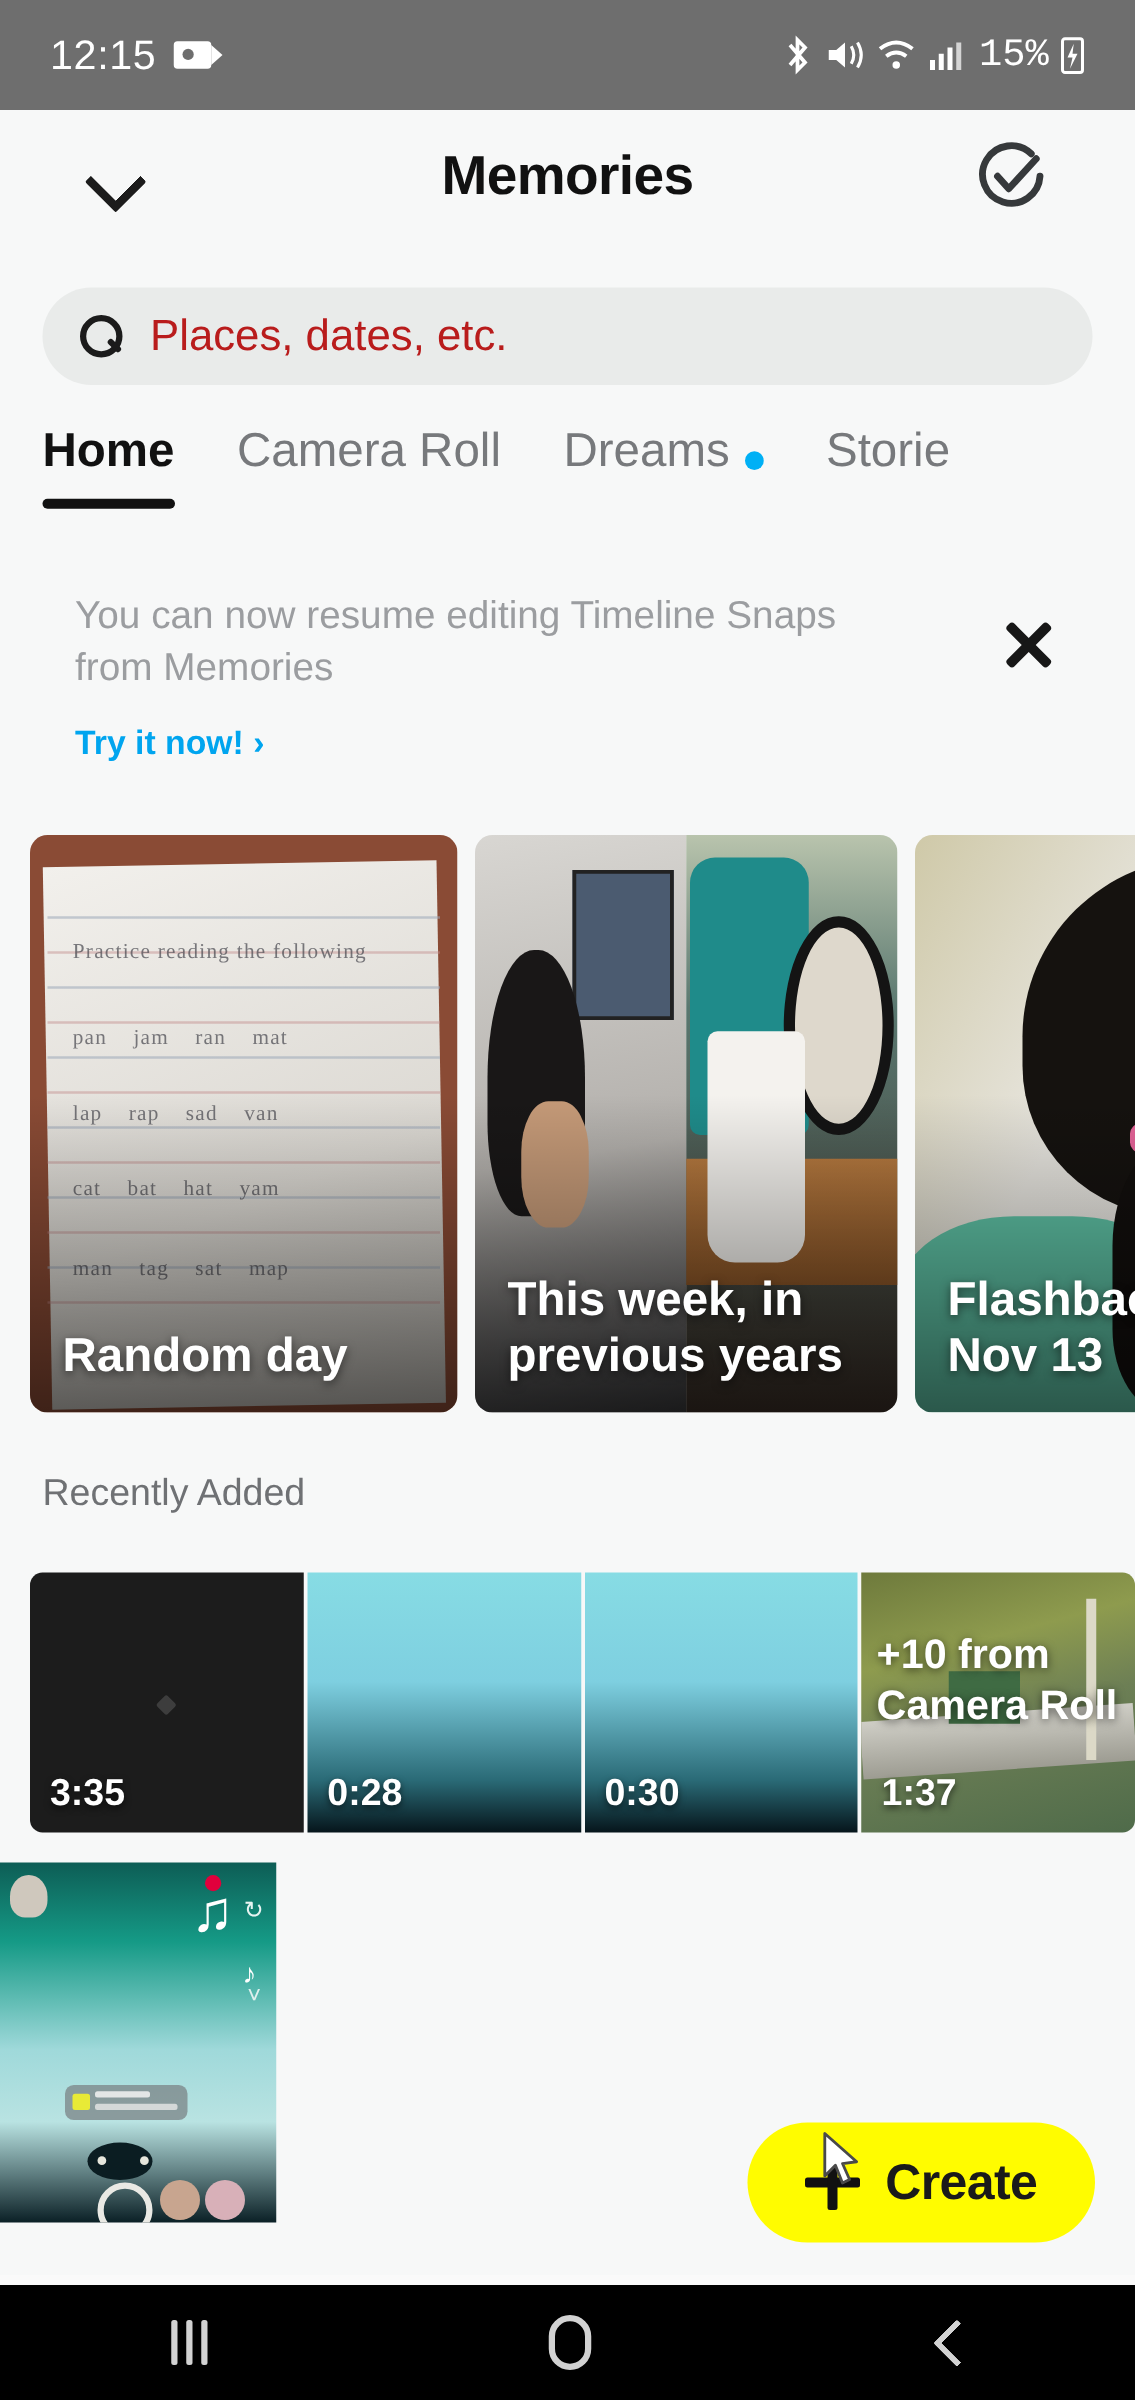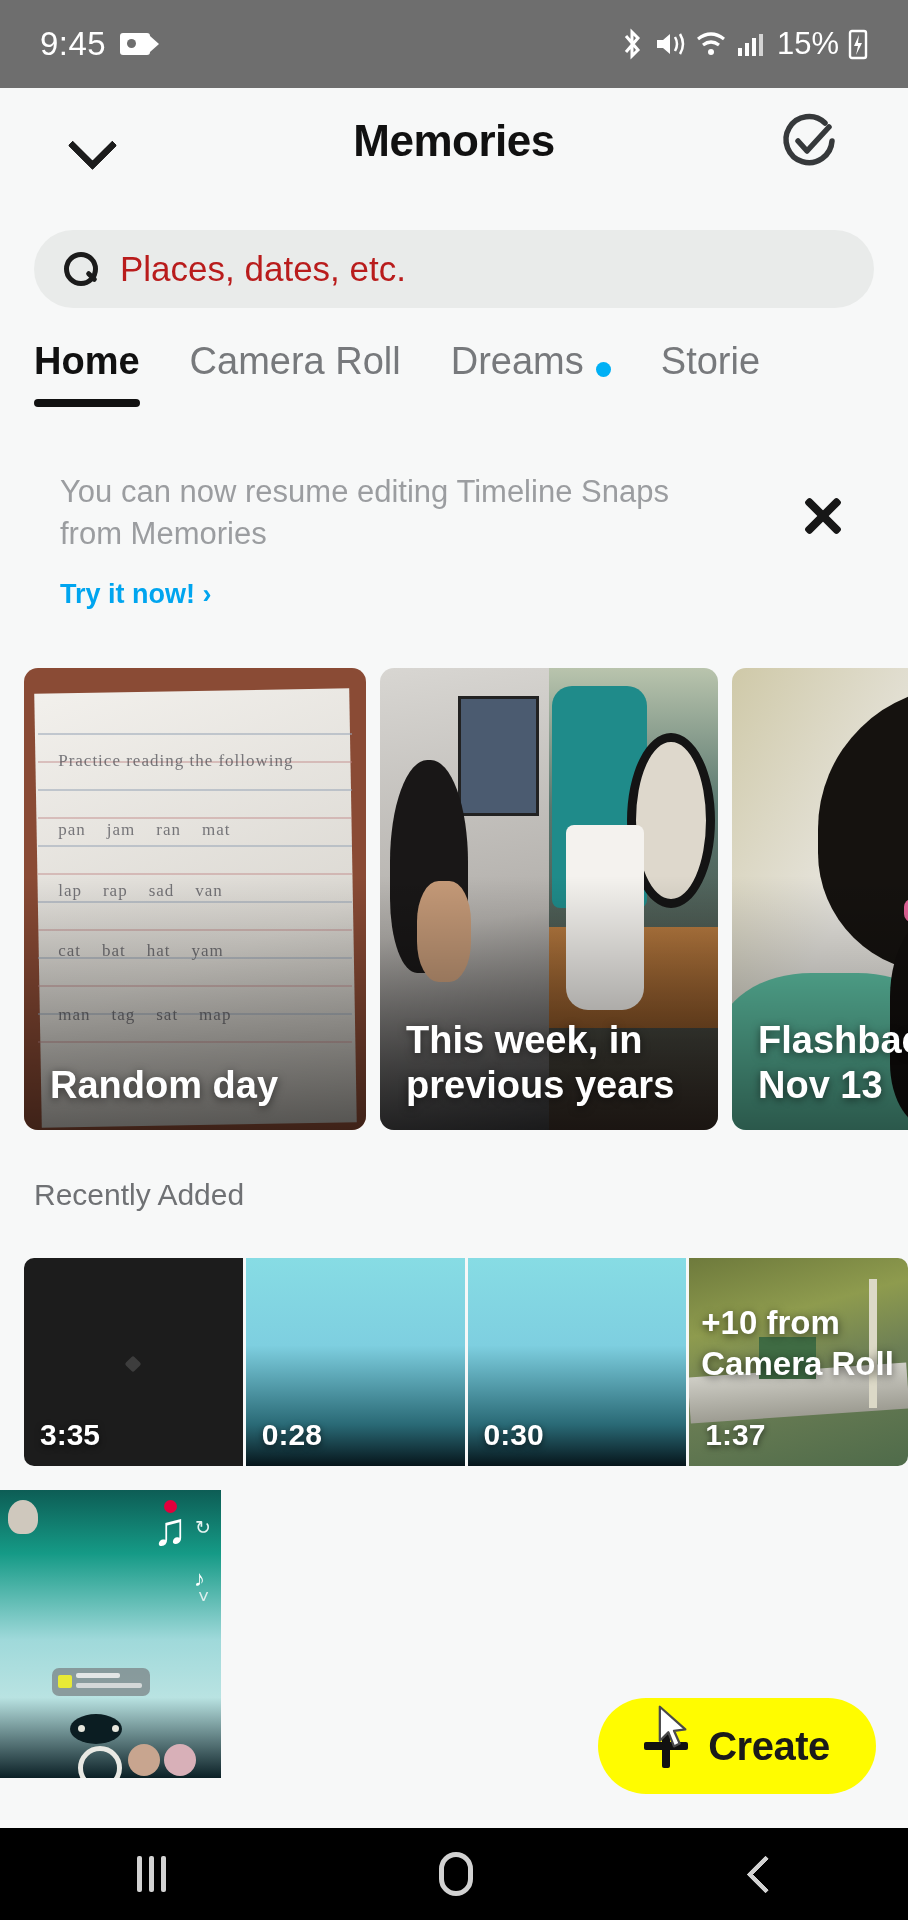--- a/index.html
+++ b/index.html
@@ -12,21 +12,21 @@
   .phone { position: relative; width: 908px; height: 1920px; background: #f7f8f8; }
 
   
   .statusbar {
     position: absolute; top: 0; left: 0; width: 908px; height: 88px;
     background: #6e6e6e; color: #ffffff;
     display: flex; align-items: center; padding: 0 40px;
   }
   .sb-time { font-size: 33px; letter-spacing: .5px; }
   .sb-left { display: flex; align-items: center; gap: 14px; }
-  .sb-right { margin-left: auto; display: flex; align-items: center; gap: 9px; }
+  .sb-right { margin-left: auto; display: flex; align-items: center; gap: 9px; font-family: Liberation Mono, monospace; }
   .sb-pct { font-size: 31px; margin-left: 4px; }
   .camicon {
     width: 30px; height: 22px; background: #fff; border-radius: 3px; position: relative;
   }
   .camicon:after {
     content:""; position:absolute; right:-9px; top:3px;
     border-top: 8px solid transparent; border-bottom: 8px solid transparent;
     border-left: 9px solid #fff;
   }
   .camicon:before {
@@ -287,21 +287,21 @@
   }
   .white-gap { position:absolute; left:0; bottom:92px; width:908px; height:8px; background:#fafafa; }
 </style>
 </head>
 <body>
 
 <div class="phone">
 
   <div class="statusbar">
     <div class="sb-left">
-      <span class="sb-time">9:45</span>
+      <span class="sb-time">12:15</span>
       <span class="camicon"></span>
     </div>
     <div class="sb-right">
       <svg width="26" height="32" viewBox="0 0 26 32">
         <path d="M7 8 L19 22 L13 28 L13 4 L19 10 L7 24" fill="none" stroke="#fff" stroke-width="3"></path>
       </svg>
       <svg width="32" height="30" viewBox="0 0 32 30">
         <path d="M3 11 H9 L16 5 V25 L9 19 H3 Z" fill="#fff"></path>
         <path d="M21 8 q4 7 0 14 M26 5 q6 10 0 20" fill="none" stroke="#fff" stroke-width="2.5"></path>
       </svg>

